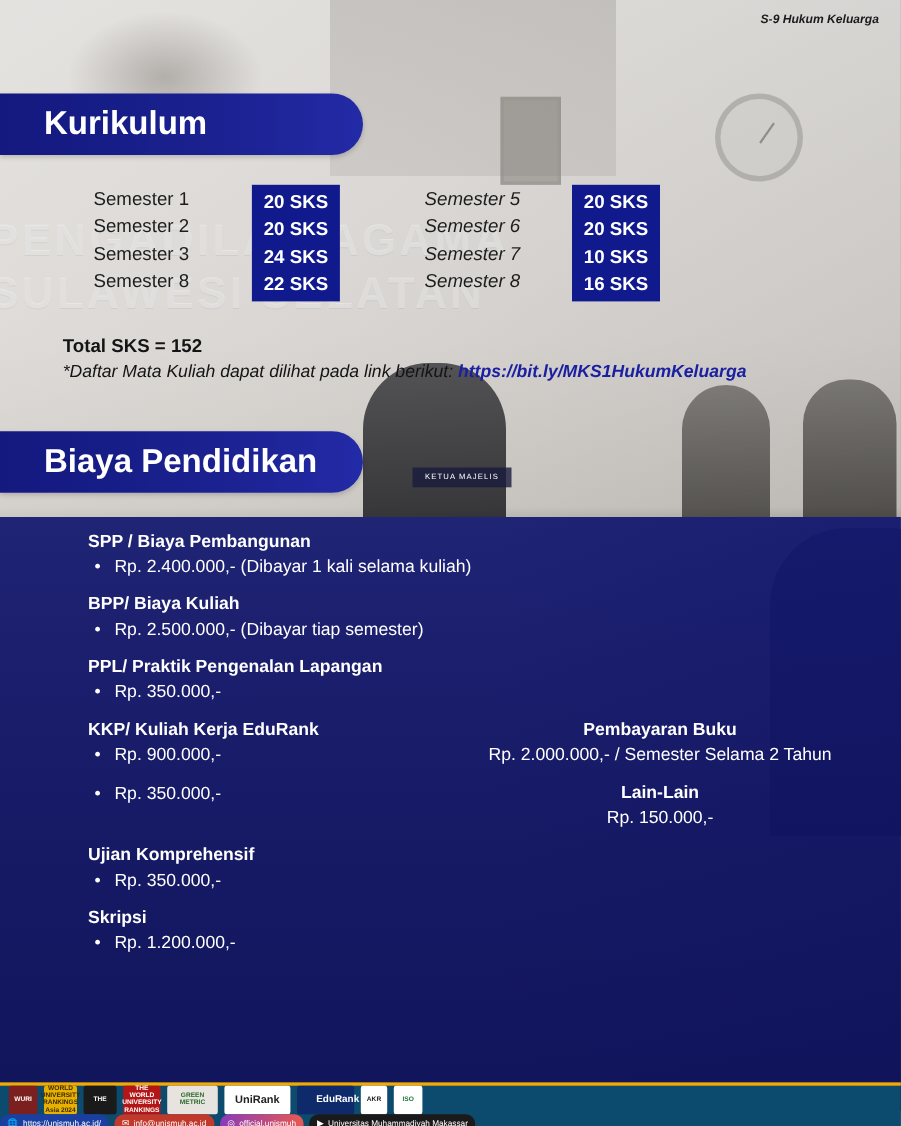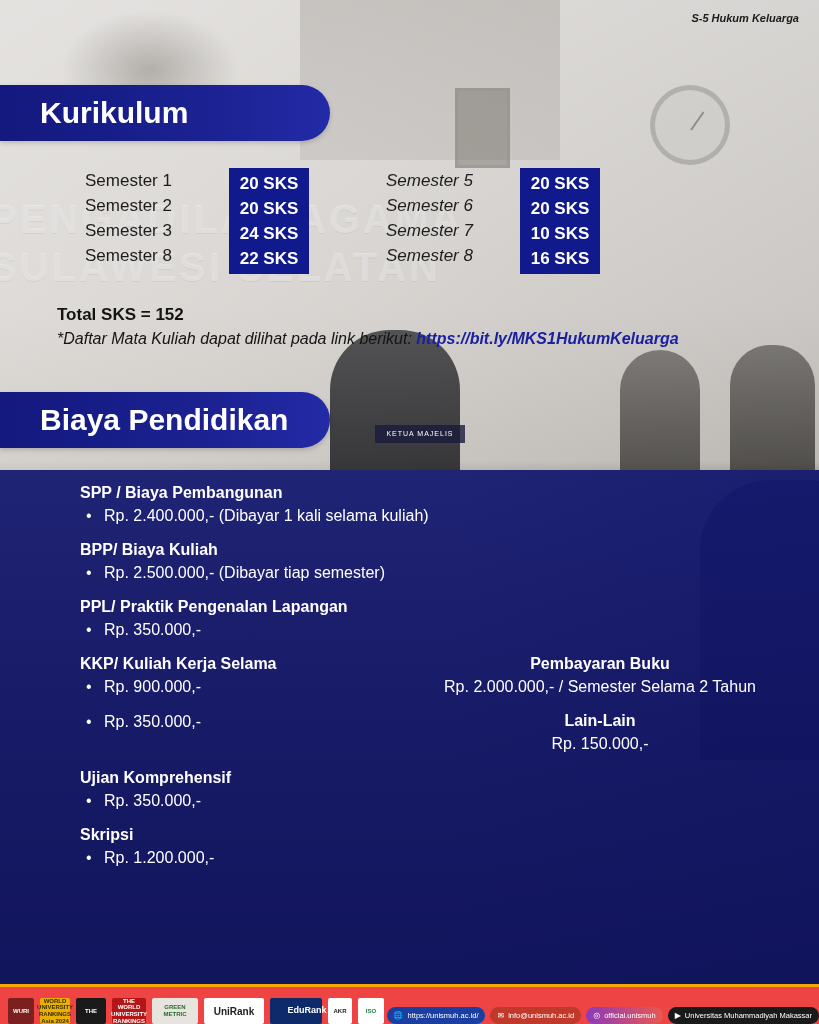--- a/index.html
+++ b/index.html
@@ -155,22 +155,22 @@
     content:"•"; position:absolute; left:6px; top:0; font-size:16px;
   }
   .fee-plain { font-size:16px; line-height:24px; }
   .two-col { display:flex; }
   .two-col .c1 { width:320px; }
   .two-col .c2 { width:400px;text-align:center; }
 
   
   .footer {
     position:absolute; left:0; bottom:0; width:819px; height:40px; z-index:6;
-    background:#ef4444; border-top:3px solid #f5a800;
-    display:flex; align-items:flex-end;
+    background:#0c4a6e; border-top:3px solid #f5a800;
+    display:flex; align-items:flex-start;flex-direction:column;
   }
   .footer-left { display:flex; align-items:center; gap:6px; padding-left:8px; width:430px; }
   .badge {
     height:26px; display:flex; align-items:center; justify-content:center;
     font-size:6px; font-weight:bold; text-align:center; line-height:1.1; color:#333;
     padding:2px 3px; border-radius:2px; background:#ddd9d5;
   }
   .badge.b1 { background:#7c1f1f; color:#fff; width:26px; }
   .badge.b2 { background:#e8b100; color:#3a2a00; width:30px; }
   .badge.b3 { background:#1a1a1a; color:#fff; width:30px; }
@@ -207,21 +207,21 @@
 <div class="person-r1"></div>
 <div class="person-r2"></div>
 <div class="watermark">
   <div>PENGADILAN AGAMA</div>
   <div>SULAWESI SELATAN</div>
 </div>
 <div class="lower-photo"></div>
 <div class="person-dark"></div>
 <div class="blue-overlay"></div>
 
-<div class="toplabel">S-5 Hukum Keluarga</div>
+<div class="toplabel">S-9 Hukum Keluarga</div>
 
 <div class="pill" id="pill-kurikulum">Kurikulum</div>
 
 <div class="sem-wrap">
   <div class="sem-col left">
     <div class="sem-names">
       <div>Semester 1</div>
       <div>Semester 2</div>
       <div>Semester 3</div>
       <div>Semester 8</div>
@@ -266,21 +266,21 @@
     <div class="fee-item">Rp. 2.500.000,- (Dibayar tiap semester)</div>
   </div>
   <div class="fee-group">
     <div class="fee-title">PPL/ Praktik Pengenalan Lapangan</div>
     <div class="fee-item">Rp. 350.000,-</div>
   </div>
 
   <div class="two-col">
     <div class="c1">
       <div class="fee-group">
-        <div class="fee-title">KKP/ Kuliah Kerja Selama</div>
+        <div class="fee-title">KKP/ Kuliah Kerja EduRank</div>
         <div class="fee-item">Rp. 900.000,-</div>
       </div>
       <div class="fee-group">
         <div class="fee-item">Rp. 350.000,-</div>
       </div>
     </div>
     <div class="c2">
       <div class="fee-group">
         <div class="fee-title">Pembayaran Buku</div>
         <div class="fee-plain">Rp. 2.000.000,- / Semester Selama 2 Tahun</div>

